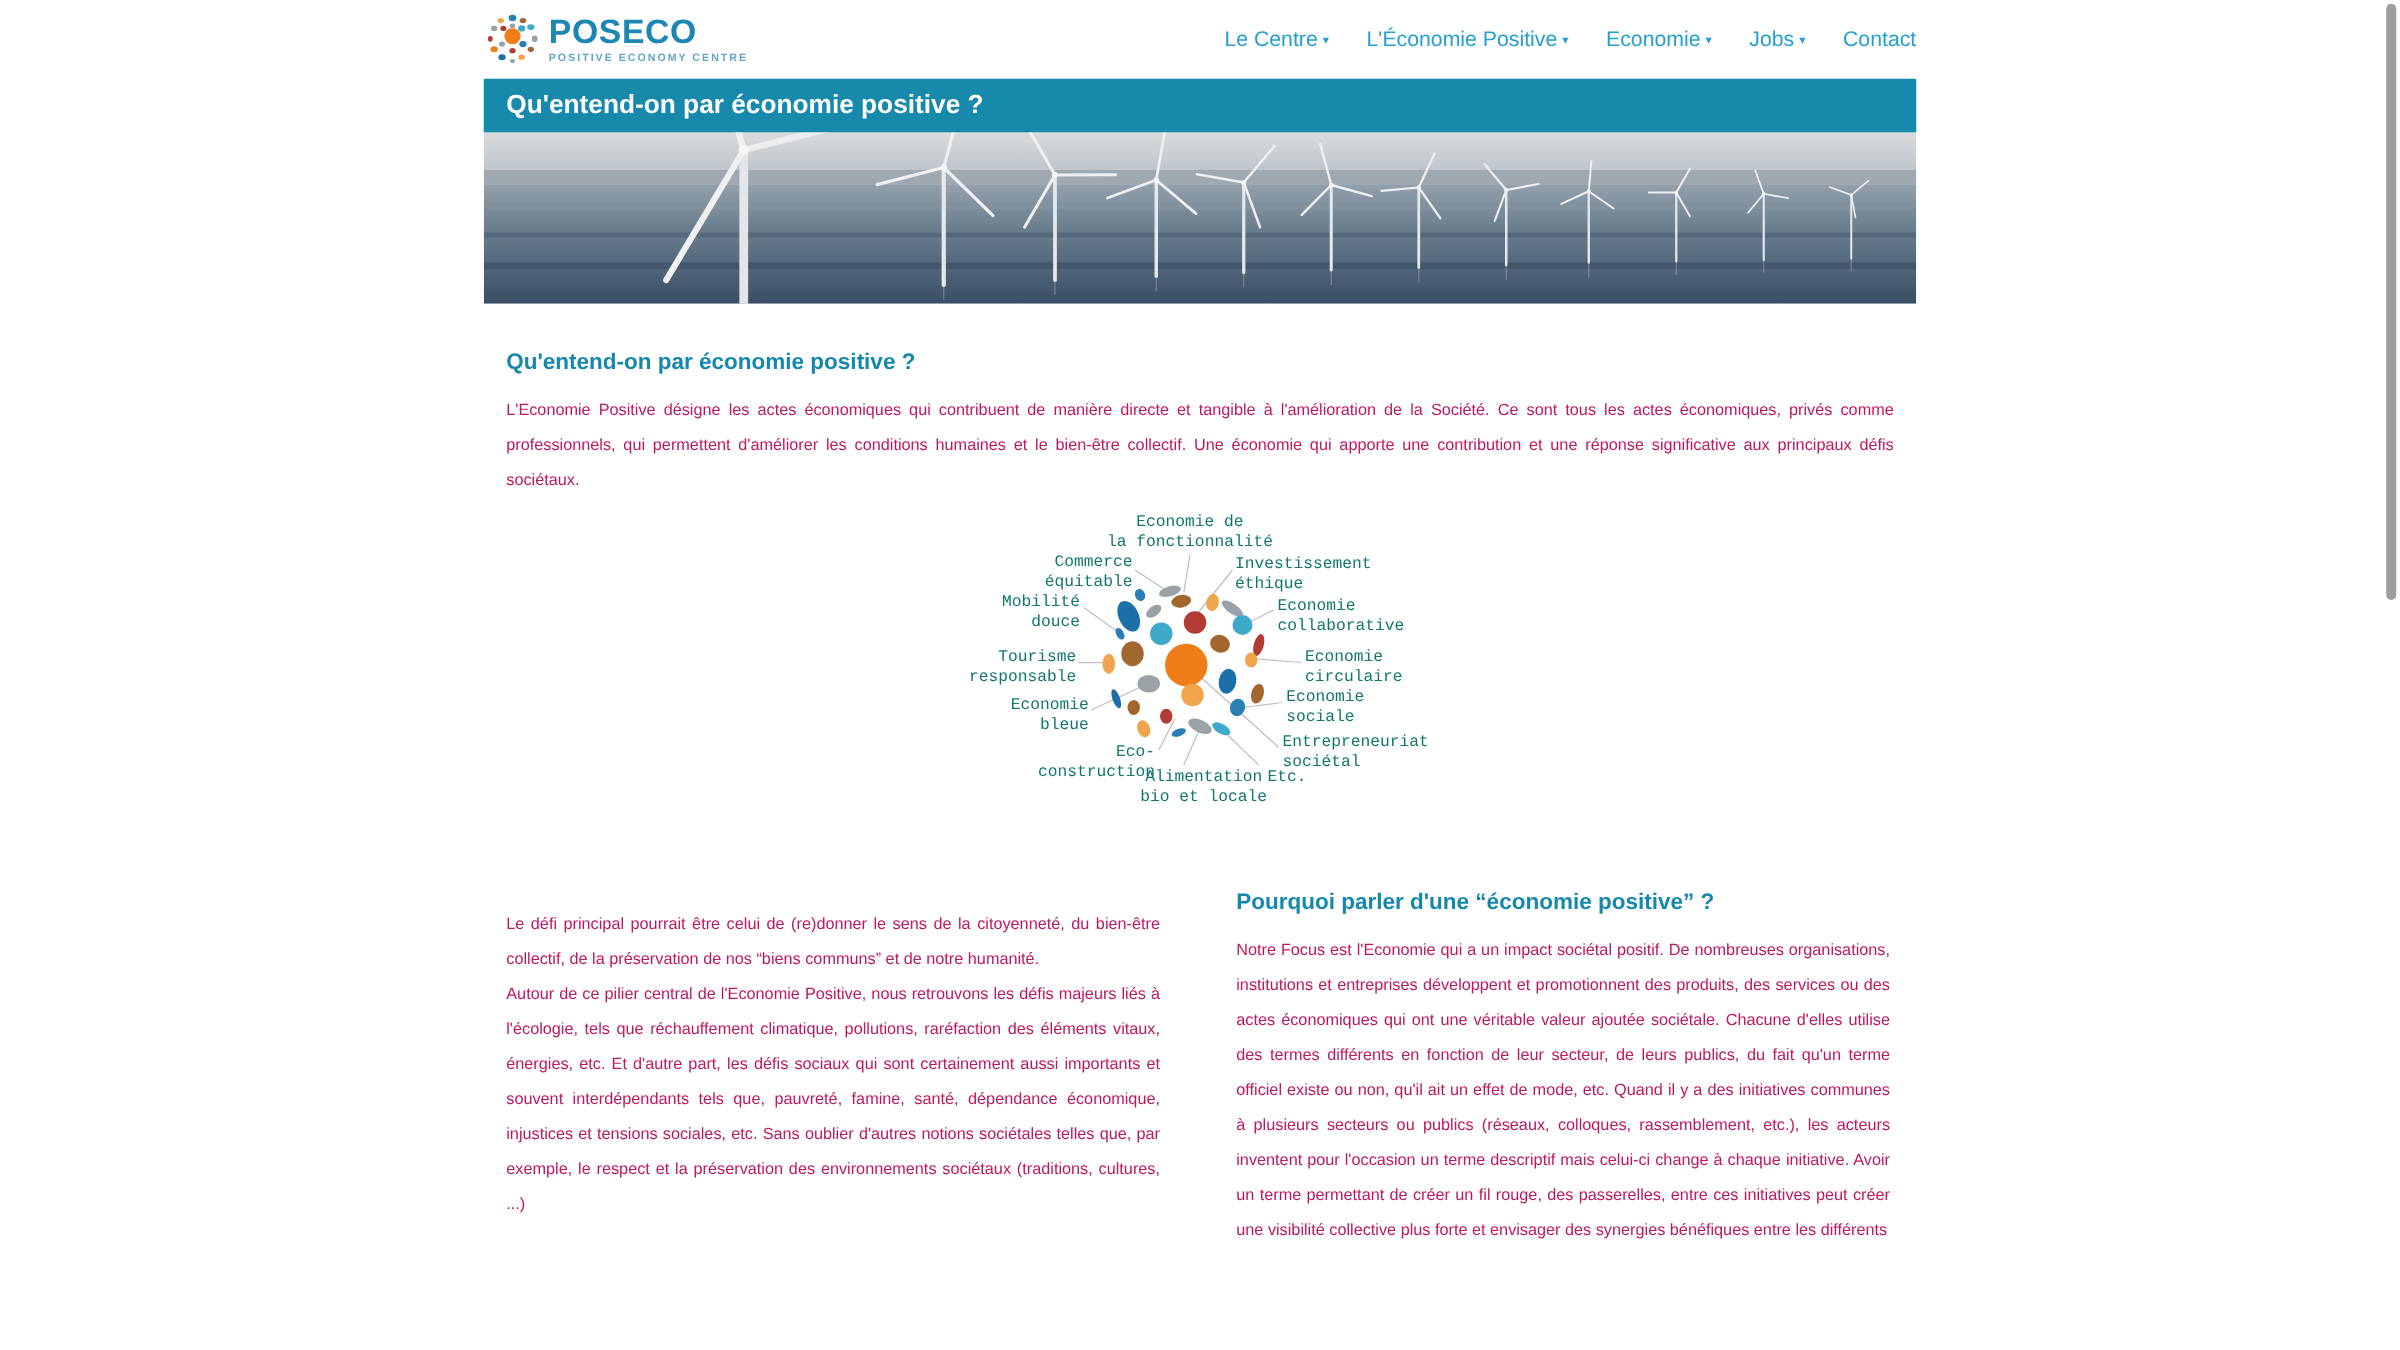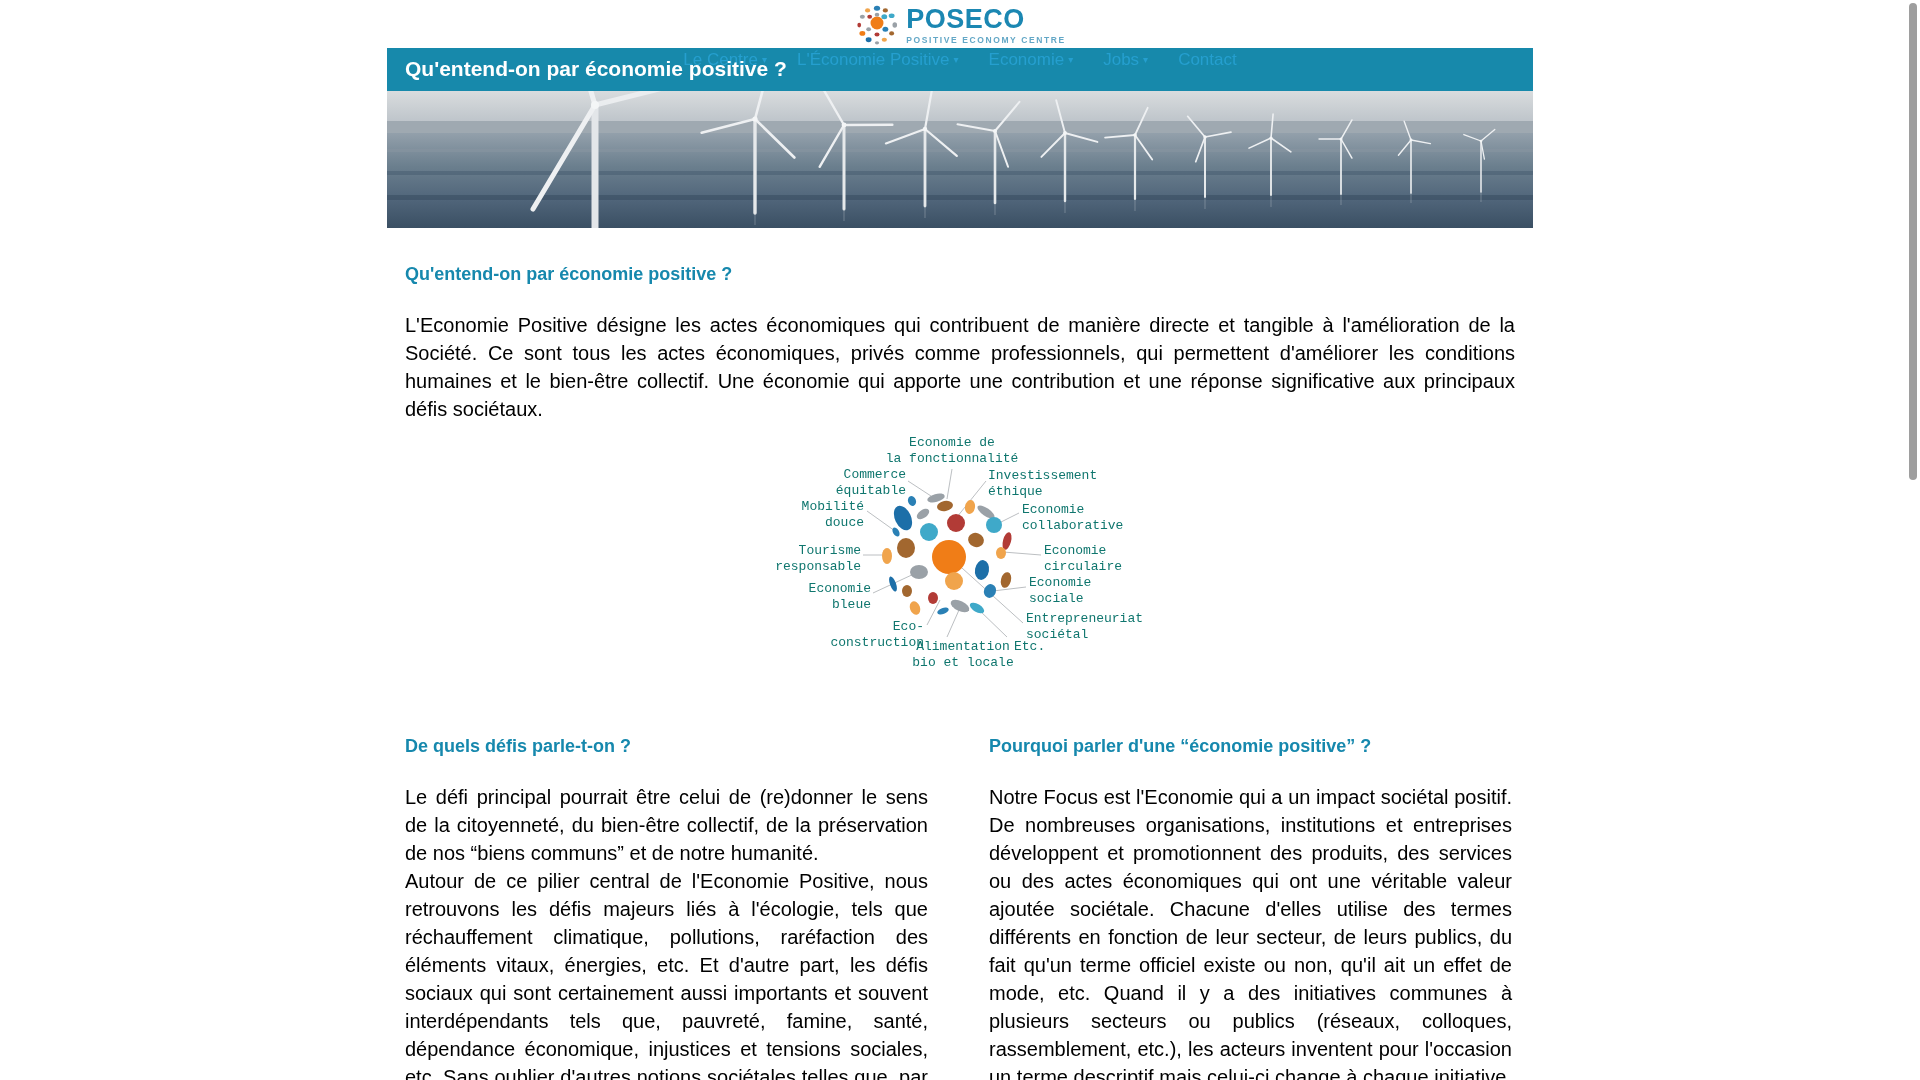--- a/index.html
+++ b/index.html
@@ -1,38 +1,38 @@
 <!DOCTYPE html>
 <html lang="fr"><head>
 <meta charset="utf-8">
 <style>
   * { margin:0; padding:0; box-sizing:border-box; }
   html,body { width:1920px; height:1080px; overflow:hidden; background:#ffffff;
               font-family:"Liberation Sans", sans-serif; }
   .container { width:1146px; margin:0 auto; }
 
   
-  .site-header { height:48px; display:flex; align-items:center; justify-content:space-between;flex-direction:column; }
+  .site-header { height:63px; display:flex; align-items:center; justify-content:space-between; }
   .logo { display:flex; align-items:center; gap:6px; text-decoration:none; cursor:pointer; }
   .logo-text { display:flex; flex-direction:column; line-height:1; }
   .logo-name { color:#1b87b2; font-size:27px; font-weight:bold; letter-spacing:.5px; }
   .logo-tagline { color:#63a7c6; font-size:8.5px; letter-spacing:1.6px; margin-top:3px; font-weight:bold; }
   .main-nav { display:flex; gap:30px; }
   .nav-link { color:#259fcf; font-size:17px; text-decoration:none; cursor:pointer; white-space:nowrap; }
   .nav-link .caret { font-size:10px; vertical-align:2px; margin-left:4px; }
 
   
   .hero-bar { background:#1789ab; padding:9px 18px 10px 18px; }
   .hero-title { color:#ffffff; font-size:21px; font-weight:bold; }
   .hero-photo { display:block; width:1146px; height:137px; }
 
   
   .content { padding:0 18px; }
   .section-heading { color:#1688ad; font-size:18px; font-weight:bold; margin-top:36px; }
-  .body-text { color:#000000; font-size:20px; line-height:28px; text-align:justify; margin-top:26px; }
+  .body-text { color:#be185d; font-size:13px; line-height:28px; text-align:justify; margin-top:14px; }
   .body-text p { margin:0; }
 
   
   .diagram { position:relative; width:330px; height:245px; margin:12px 0 0 395px; }
   .diagram svg { position:absolute; left:0; top:0; }
   .dg-label { position:absolute; font-size:13px; line-height:16px; color:#0f766e; white-space:pre-line;font-family:Liberation Mono, monospace; }
   .al-r { text-align:right; } .al-c { text-align:center; }
 
   
   .two-cols { display:flex; gap:61px; margin-top:56px; }
@@ -314,21 +314,20 @@
       <div class="dg-label al-r" style="right:206px; top:184px;">Eco-construction</div>
       <div class="dg-label" style="left:226px; top:176px;">Entrepreneuriat
 sociétal</div>
       <div class="dg-label al-c" style="left:88px; width:150px; top:204px;">Alimentation
 bio et locale</div>
       <div class="dg-label" style="left:214px; top:204px;">Etc.</div>
     </div>
 
     <div class="two-cols">
       <div class="col">
-        <h2 class="section-heading">De quels défis parle-t-on ?</h2>
         <div class="body-text">
           <p>Le défi principal pourrait être celui de (re)donner le sens de la citoyenneté, du bien-être collectif, de la préservation de nos “biens communs” et de notre humanité.</p>
           <p>Autour de ce pilier central de l'Economie Positive, nous retrouvons les défis majeurs liés à l'écologie, tels que réchauffement climatique, pollutions, raréfaction des éléments vitaux, énergies, etc. Et d'autre part, les défis sociaux qui sont certainement aussi importants et souvent interdépendants tels que, pauvreté, famine, santé, dépendance économique, injustices et tensions sociales, etc. Sans oublier d'autres notions sociétales telles que, par exemple, le respect et la préservation des environnements sociétaux (traditions, cultures, ...)</p>
         </div>
       </div>
       <div class="col">
         <h2 class="section-heading">Pourquoi parler d'une “économie positive” ?</h2>
         <div class="body-text">
           <p>Notre Focus est l'Economie qui a un impact sociétal positif. De nombreuses organisations, institutions et entreprises développent et promotionnent des produits, des services ou des actes économiques qui ont une véritable valeur ajoutée sociétale. Chacune d'elles utilise des termes différents en fonction de leur secteur, de leurs publics, du fait qu'un terme officiel existe ou non, qu'il ait un effet de mode, etc. Quand il y a des initiatives communes à plusieurs secteurs ou publics (réseaux, colloques, rassemblement, etc.), les acteurs inventent pour l'occasion un terme descriptif mais celui-ci change à chaque initiative. Avoir un terme permettant de créer un fil rouge, des passerelles, entre ces initiatives peut créer une visibilité collective plus forte et envisager des synergies bénéfiques entre les différents</p>
         </div>

